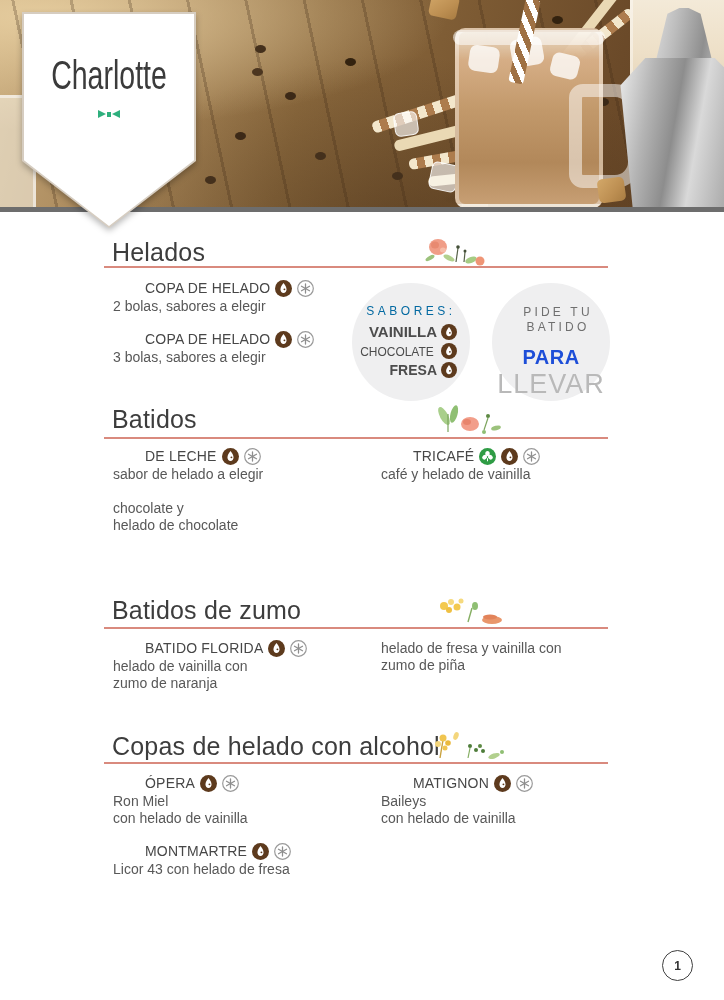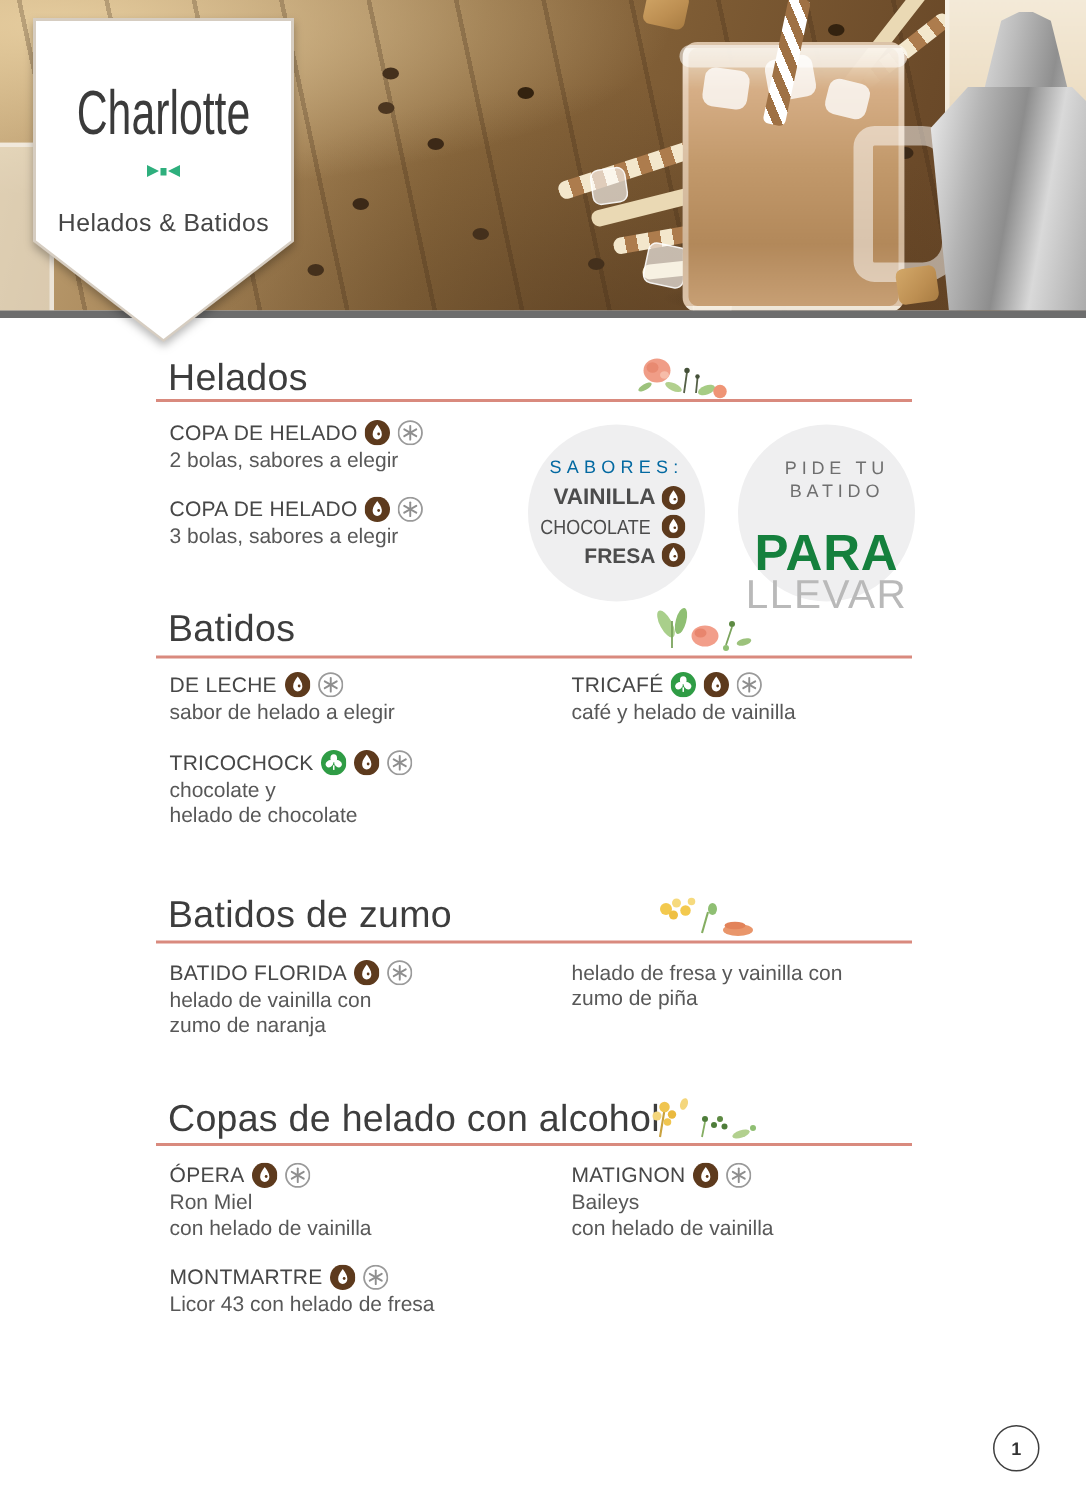--- a/index.html
+++ b/index.html
@@ -68,40 +68,40 @@
   .bow .tri-r{width:0;height:0;border-top:4px solid transparent;border-bottom:4px solid transparent;border-right:8px solid #2eaf7d;}
   .tagline{position:absolute;left:0;width:100%;top:128px;text-align:center;
       font-size:16.5px;color:#454545;letter-spacing:.3px;}
 
   
   .section-title{position:absolute;font-size:25px;color:#3d3d3d;font-weight:400;letter-spacing:.2px;}
   .rule{position:absolute;left:104px;width:504px;height:2px;background:#d98a7e;}
   .flowers{position:absolute;}
 
   .item{position:absolute;}
-  .name-row{display:flex;align-items:center;gap:5px;height:18px;}
+  .name-row{display:flex;align-items:center;gap:5px;height:18px;margin-left:32px;}
   .item-name{font-size:14px;color:#474747;letter-spacing:.2px;}
   .item-desc{font-size:14px;color:#585858;line-height:17px;white-space:pre-line;margin-top:1px;}
   .ic{width:17px;height:17px;flex:0 0 auto;}
 
   
   .badge{position:absolute;width:118px;height:118px;border-radius:50%;background:#efeff0;
       display:flex;flex-direction:column;align-items:center;}
   .badge-flavors{left:352px;top:283px;}
   .badge-takeaway{left:492px;top:283px;}
   .bf-title{margin-top:21px;font-size:12px;letter-spacing:3.5px;color:#0369a1;}
   .bf-rows{margin-top:5px;display:flex;flex-direction:column;gap:3px;align-items:flex-end;width:92px;}
   .bf-row{display:flex;align-items:center;justify-content:flex-end;gap:4px;}
   .bf-row .ic{width:16px;height:16px;}
   .bf-vainilla{font-size:15px;font-weight:700;color:#4c4c4c;}
   .bf-chocolate{font-size:13px;color:#4c4c4c;transform:scale(.92,1.05);}
   .bf-fresa{font-size:14px;font-weight:700;color:#4c4c4c;}
   .bt-small{font-size:12px;letter-spacing:3.2px;color:#6f6f6f;line-height:15px;margin-left:14px;}
   .bt-small.first{margin-top:22px;}
-  .bt-para{font-size:34px;font-weight:700;color:#15803d;line-height:28px;margin-top:20px;letter-spacing:.5px;}
+  .bt-para{font-size:20px;font-weight:700;color:#1d4ed8;line-height:28px;margin-top:8px;letter-spacing:.5px;}
   .bt-llevar{font-size:27px;font-weight:400;color:#b9b9b9;line-height:26px;letter-spacing:1px;}
 
   
   .page-num{position:absolute;left:662px;top:950px;width:29px;height:29px;border-radius:50%;
       border:1.5px solid #3f3f3f;display:flex;align-items:center;justify-content:center;
       font-size:12px;font-weight:700;color:#333;}
   .hidden-defs{position:absolute;width:0;height:0;overflow:hidden;}
 </style>
 </head>
 <body>
@@ -165,21 +165,20 @@
 
   <div class="banner">
     <div class="banner-border"></div>
     <div class="banner-inner"></div>
     <div class="brand-name">Charlotte</div>
     <div class="bow">
       <span class="tri-l"></span>
       <span class="knot"></span>
       <span class="tri-r"></span>
     </div>
-    <div class="tagline">Helados &amp; Batidos</div>
   </div>
 
   <div class="section-title" style="left:112px;top:238px;">Helados</div>
   <svg class="flowers" style="left:424px;top:236px;" width="88" height="34" viewBox="0 0 88 34">
     <ellipse cx="14" cy="11" rx="9" ry="8" fill="#f09d87"></ellipse>
     <ellipse cx="11" cy="9" rx="4" ry="3.5" fill="#e88a71"></ellipse>
     <ellipse cx="19" cy="14" rx="3" ry="2.5" fill="#f6bca9"></ellipse>
     <ellipse cx="25" cy="22" rx="6" ry="2.5" fill="#b2d08e" transform="rotate(25 25 22)"></ellipse>
     <ellipse cx="6" cy="22" rx="5" ry="2" fill="#9cc27c" transform="rotate(-30 6 22)"></ellipse>
     <path d="M32 26 L34 12" stroke="#556047" stroke-width="1.2"></path>
@@ -285,32 +284,20 @@
           <use href="#ic-milk"></use>
         </svg>
       <svg class="ic">
           <use href="#ic-frozen"></use>
         </svg>
     </div>
     <div class="item-desc">café y helado de vainilla</div>
   </div>
 
   <div class="item" style="left:113px;top:499px;">
-    <div class="name-row">
-      <span class="item-name">TRICOCHOCK</span>
-      <svg class="ic">
-          <use href="#ic-leaf"></use>
-        </svg>
-      <svg class="ic">
-          <use href="#ic-milk"></use>
-        </svg>
-      <svg class="ic">
-          <use href="#ic-frozen"></use>
-        </svg>
-    </div>
     <div class="item-desc">chocolate y
 helado de chocolate</div>
   </div>
 
   <div class="section-title" style="left:112px;top:596px;">Batidos de zumo</div>
   <svg class="flowers" style="left:432px;top:594px;" width="92" height="34" viewBox="0 0 92 34">
     <circle cx="12" cy="12" r="4" fill="#f3c94e"></circle>
       <circle cx="19" cy="8" r="3" fill="#f6da7e"></circle>
     <circle cx="25" cy="13" r="3.5" fill="#f3c94e"></circle>
       <circle cx="17" cy="16" r="3" fill="#efc043"></circle>

